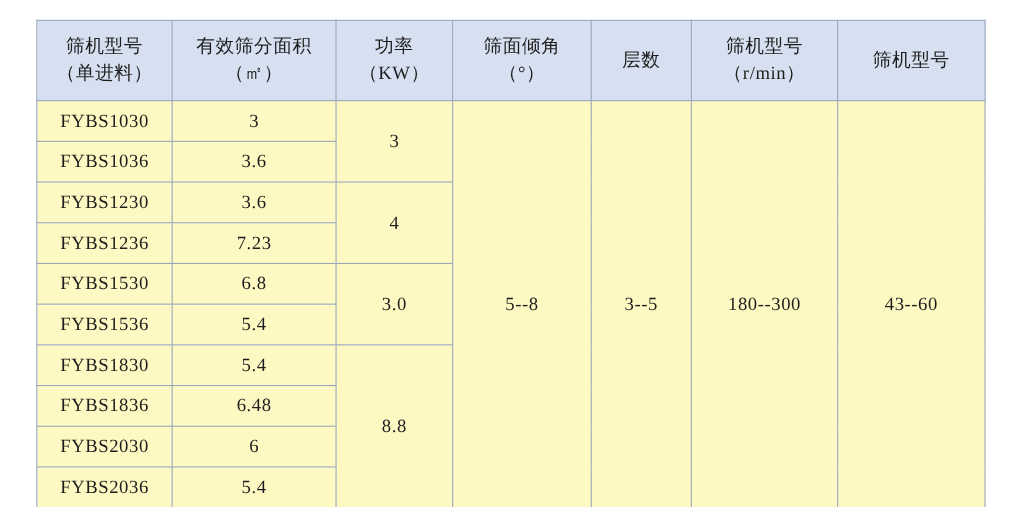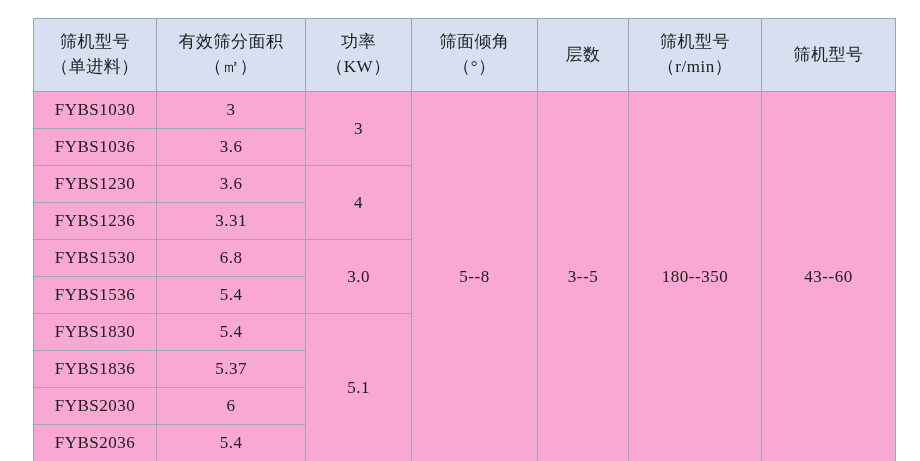--- a/index.html
+++ b/index.html
@@ -45,21 +45,21 @@
     height: 72px;
     line-height: 1.45;
     font-size: 17px;
   }
   thead th .l1, thead th .l2 {
     display: block;
     white-space: nowrap;
   }
   tbody td {
     height: 36px;
-    background: #f9a8d4;
+    background: #fef9c3;
   }
   td.model {
     font-size: 16.5px;
     letter-spacing: 0.7px;
   }
   td.num {
     font-size: 17px;
     letter-spacing: 1px;
   }
   td.power, td.wide {
@@ -102,53 +102,53 @@
         </th>
       </tr>
     </thead>
     <tbody>
       <tr>
         <td class="model">FYBS1030</td>
         <td class="num">3</td>
         <td class="power" rowspan="2">3</td>
         <td class="wide" rowspan="10">5--8</td>
         <td class="wide" rowspan="10">3--5</td>
-        <td class="wide" rowspan="10">180--350</td>
+        <td class="wide" rowspan="10">180--300</td>
         <td class="wide" rowspan="10">43--60</td>
       </tr>
       <tr>
         <td class="model">FYBS1036</td>
         <td class="num">3.6</td>
       </tr>
       <tr>
         <td class="model">FYBS1230</td>
         <td class="num">3.6</td>
         <td class="power" rowspan="2">4</td>
       </tr>
       <tr>
         <td class="model">FYBS1236</td>
-        <td class="num">3.31</td>
+        <td class="num">7.23</td>
       </tr>
       <tr>
         <td class="model">FYBS1530</td>
         <td class="num">6.8</td>
         <td class="power" rowspan="2">3.0</td>
       </tr>
       <tr>
         <td class="model">FYBS1536</td>
         <td class="num">5.4</td>
       </tr>
       <tr>
         <td class="model">FYBS1830</td>
         <td class="num">5.4</td>
-        <td class="power" rowspan="4">5.1</td>
+        <td class="power" rowspan="4">8.8</td>
       </tr>
       <tr>
         <td class="model">FYBS1836</td>
-        <td class="num">5.37</td>
+        <td class="num">6.48</td>
       </tr>
       <tr>
         <td class="model">FYBS2030</td>
         <td class="num">6</td>
       </tr>
       <tr>
         <td class="model">FYBS2036</td>
         <td class="num">5.4</td>
       </tr>
     </tbody>

